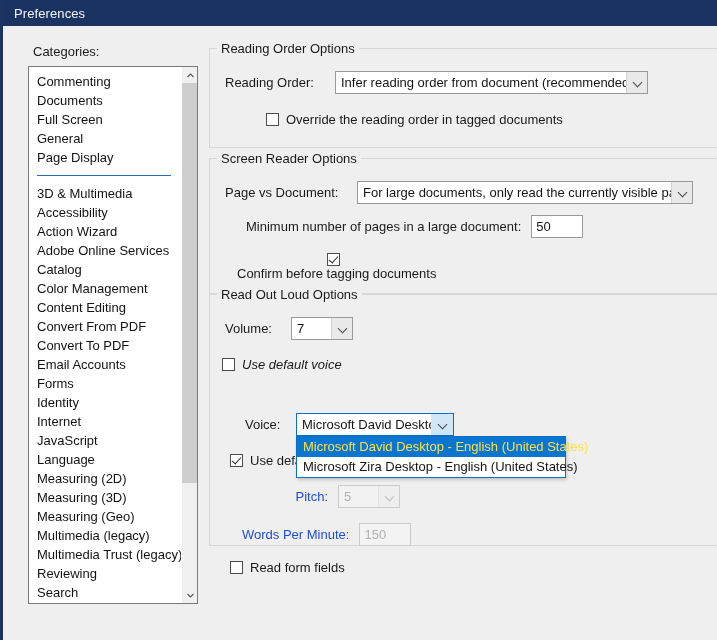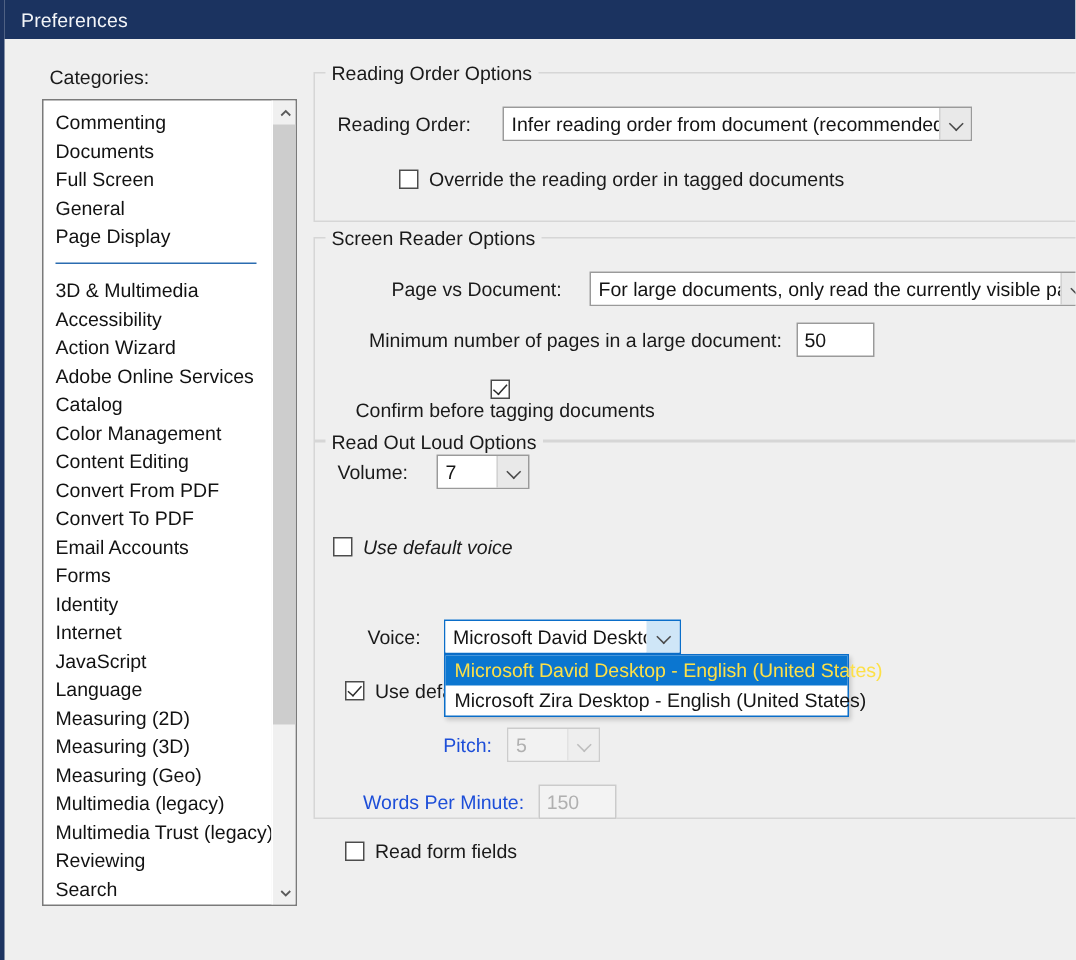--- a/index.html
+++ b/index.html
@@ -387,21 +387,21 @@
       <div class="row cb-row" style="left:20px; top:63px;padding-left:36px;">
         <span class="cbox"></span>
         <span class="cb-label">Override the reading order in tagged documents</span>
       </div>
     </div>
 
     <div class="groupbox" id="gb-screen-reader">
       <div class="gb-title">Screen Reader Options</div>
 
       <div class="row" style="left:15px; top:22px;">
-        <span class="lbl" style="width:132px;margin-left:36px;">Page vs Document:</span>
+        <span class="lbl" style="width:132px;">Page vs Document:</span>
         <span class="combo" style="width:336px;">
           <span class="combo-text">For large documents, only read the currently visible pages</span>
           <span class="combo-btn">
               <span class="chev"></span>
             </span>
         </span>
       </div>
 
       <div class="row" style="left:36px; top:56px;">
         <span class="lbl" style="margin-right:10px;">Minimum number of pages in a large document:</span>
@@ -410,21 +410,21 @@
 
       <div class="row cb-row" style="left:20px; top:94px;flex-direction:column;">
         <span class="cbox checked"></span>
         <span class="cb-label">Confirm before tagging documents</span>
       </div>
     </div>
 
     <div class="groupbox" id="gb-read-out-loud">
       <div class="gb-title">Read Out Loud Options</div>
 
-      <div class="row" style="left:15px; top:8px;">
+      <div class="row" style="left:15px; top:22px;">
         <span class="lbl" style="width:66px;">Volume:</span>
         <span class="combo" style="width:62px;">
           <span class="combo-text">7</span>
           <span class="combo-btn">
               <span class="chev"></span>
             </span>
         </span>
       </div>
 
       <div class="row cb-row" style="left:12px; top:62px;font-style:italic;">

